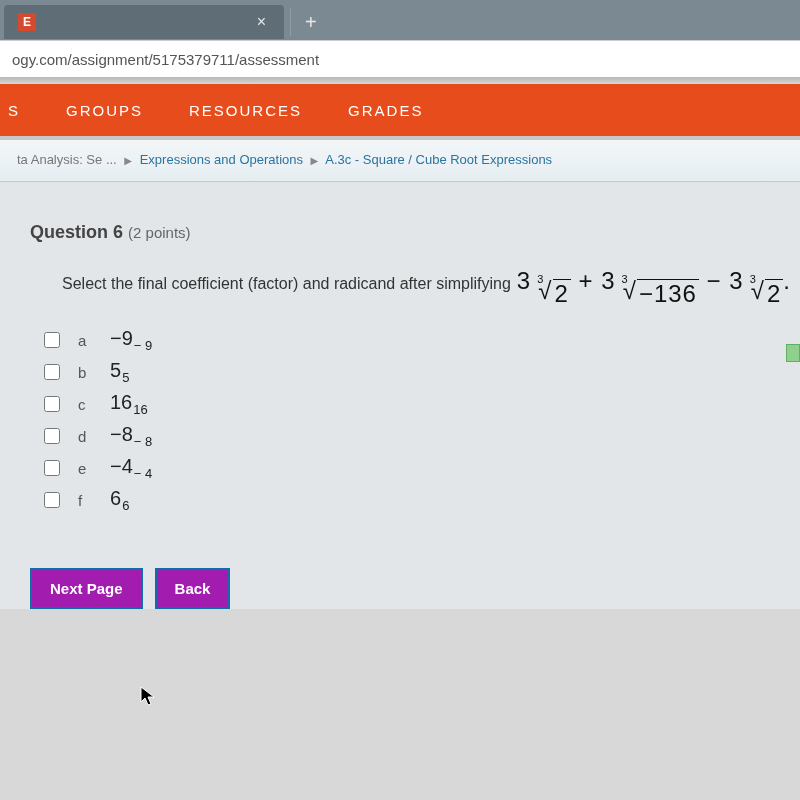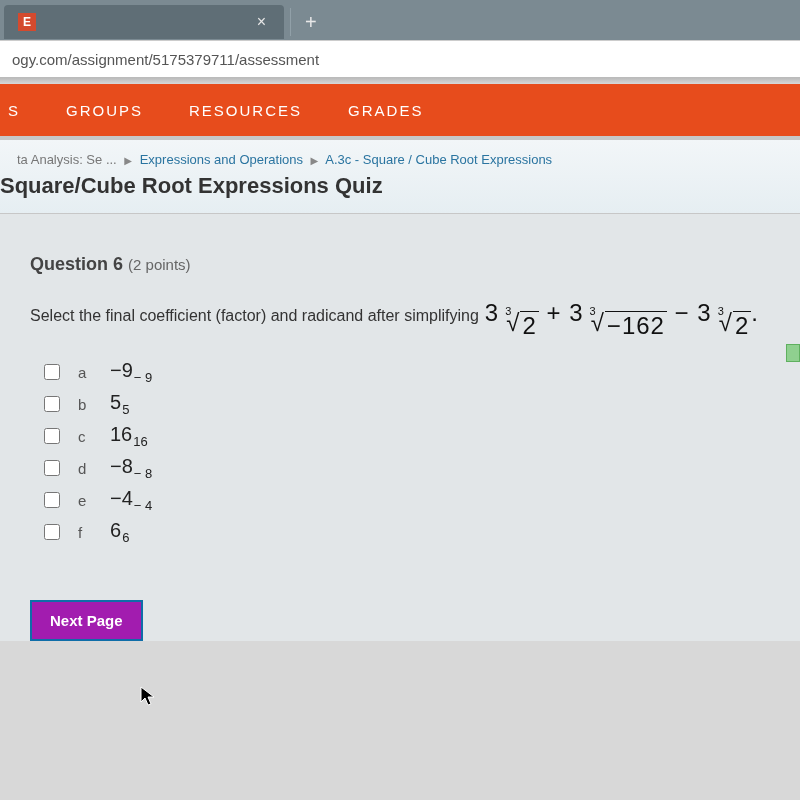--- a/index.html
+++ b/index.html
@@ -17,21 +17,21 @@
   .orangebar .navitem.cut { margin-left: -10px; }
   .subhead { background: linear-gradient(#f2f6f8,#e6eef2); padding: 12px 0 14px 0; border-bottom: 1px solid #c7c7c7;}
   .breadcrumb { font-size: 13px; color: #2a74a0; padding-left: 17px;}
   .breadcrumb .muted { color: #777; }
   .breadcrumb .arrow { color: #888; padding: 0 4px; font-size: 10px;}
   .pagetitle { font-size: 22px; font-weight: bold; color: #333; padding: 6px 0 0 0; }
   .contentwrap { background: #e2e6e8; padding: 40px 9px 0 30px; }
   .qheading { font-size: 18px; color: #444; }
   .qheading .pts { font-weight: normal; font-size: 15px; color: #666; }
   .greenhint { position: absolute; right: 0; top: 344px; width: 14px; height: 18px; background: #8fd08f; border: 1px solid #5fb05f; }
-  .prompt { margin-top: 24px; font-size: 16px; color: #333; display: flex; align-items: baseline; flex-wrap: wrap; gap: 6px;}
+  .prompt { margin-top: 24px; font-size: 16px; color: #333; display: flex; align-items: baseline; flex-wrap: wrap; gap: 6px; justify-content: flex-end;}
   .mathexpr { font-family: "Times New Roman", serif; font-size: 24px; color: #111; letter-spacing: 1px;}
   .options { margin: 16px 0 0 14px; }
   .optrow { display: flex; align-items: center; gap: 18px; height: 32px; }
   .optrow input { width: 16px; height: 16px; }
   .optletter { width: 14px; color: #555; font-size: 15px; }
   .optval { font-family: "Times New Roman", serif; font-size: 20px; color: #222; text-align: right; }
   .optval .dup { font-size: 13px; vertical-align: sub; padding-left: 1px;}
   .navbtns { margin-top: 52px; display: flex; gap: 12px; }
   .btn { background: #a21caf; color: #fff; border: 2px solid #0f6da8; padding: 10px 18px; font-size: 15px; font-weight: bold; cursor: pointer; }
   .cursor { position: absolute; left: 140px; top: 686px; width: 16px; height: 22px; }
@@ -69,21 +69,20 @@
 </div>
 
 <div class="subhead">
   <div class="breadcrumb">
     <span class="muted">ta Analysis: Se ...</span>
     <span class="arrow">▶</span>
     <span>Expressions and Operations</span>
     <span class="arrow">▶</span>
     <span>A.3c - Square / Cube Root Expressions</span>
   </div>
-  <div class="pagetitle">Square/Cube Root Expressions Quiz</div>
 </div>
 
 <div class="greenhint"></div>
 
 <div class="contentwrap">
 
   <div class="qheading">
     <b>Question 6</b>
     <span class="pts">(2 points)</span>
   </div>
@@ -91,21 +90,21 @@
   <div class="prompt">
     <span>Select the final coefficient (factor) and radicand after simplifying</span>
     <span class="mathexpr radroot">
       <span>3</span><span class="radwrap">
           <span class="radidx">3</span>
           <span class="surd">√</span>
           <span class="radbody">2</span>
         </span><span> + </span><span>3</span><span class="radwrap">
           <span class="radidx">3</span>
           <span class="surd">√</span>
-          <span class="radbody">−162</span>
+          <span class="radbody">−136</span>
         </span><span> − </span><span>3</span><span class="radwrap">
           <span class="radidx">3</span>
           <span class="surd">√</span>
           <span class="radbody">2</span>
         </span><span>.</span>
     </span>
   </div>
 
   <div class="options">
     <div class="optrow">
@@ -135,20 +134,21 @@
     </div>
     <div class="optrow">
       <input type="checkbox" style="">
       <span class="optletter">f</span>
       <span class="optval"><span>6</span><span class="dup">6</span></span>
     </div>
   </div>
 
   <div class="navbtns">
     <button class="btn">Next Page</button>
+    <button class="btn">Back</button>
   </div>
 
 </div>
 
 <div class="cursor">
   <svg viewBox="0 0 16 22">
       <path d="M1 1 L1 16 L5 12 L8 19 L11 18 L8 11 L14 11 Z" fill="#000" stroke="#fff" stroke-width="1"></path>
     </svg>
 </div>
 

